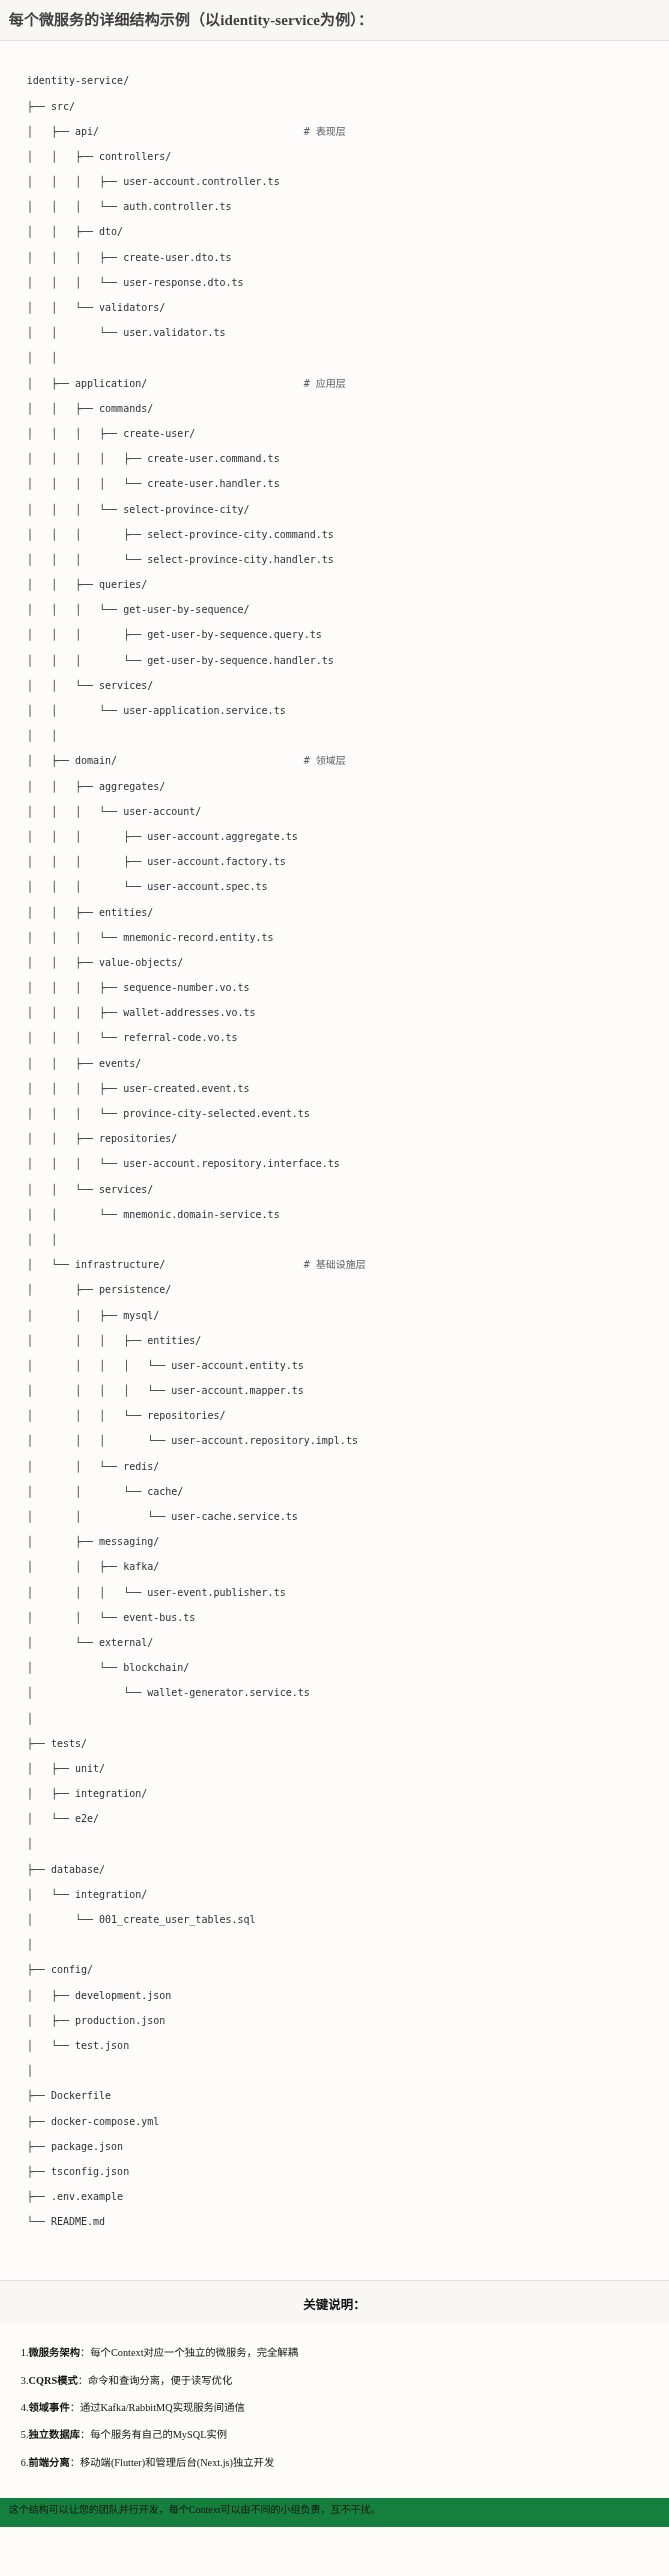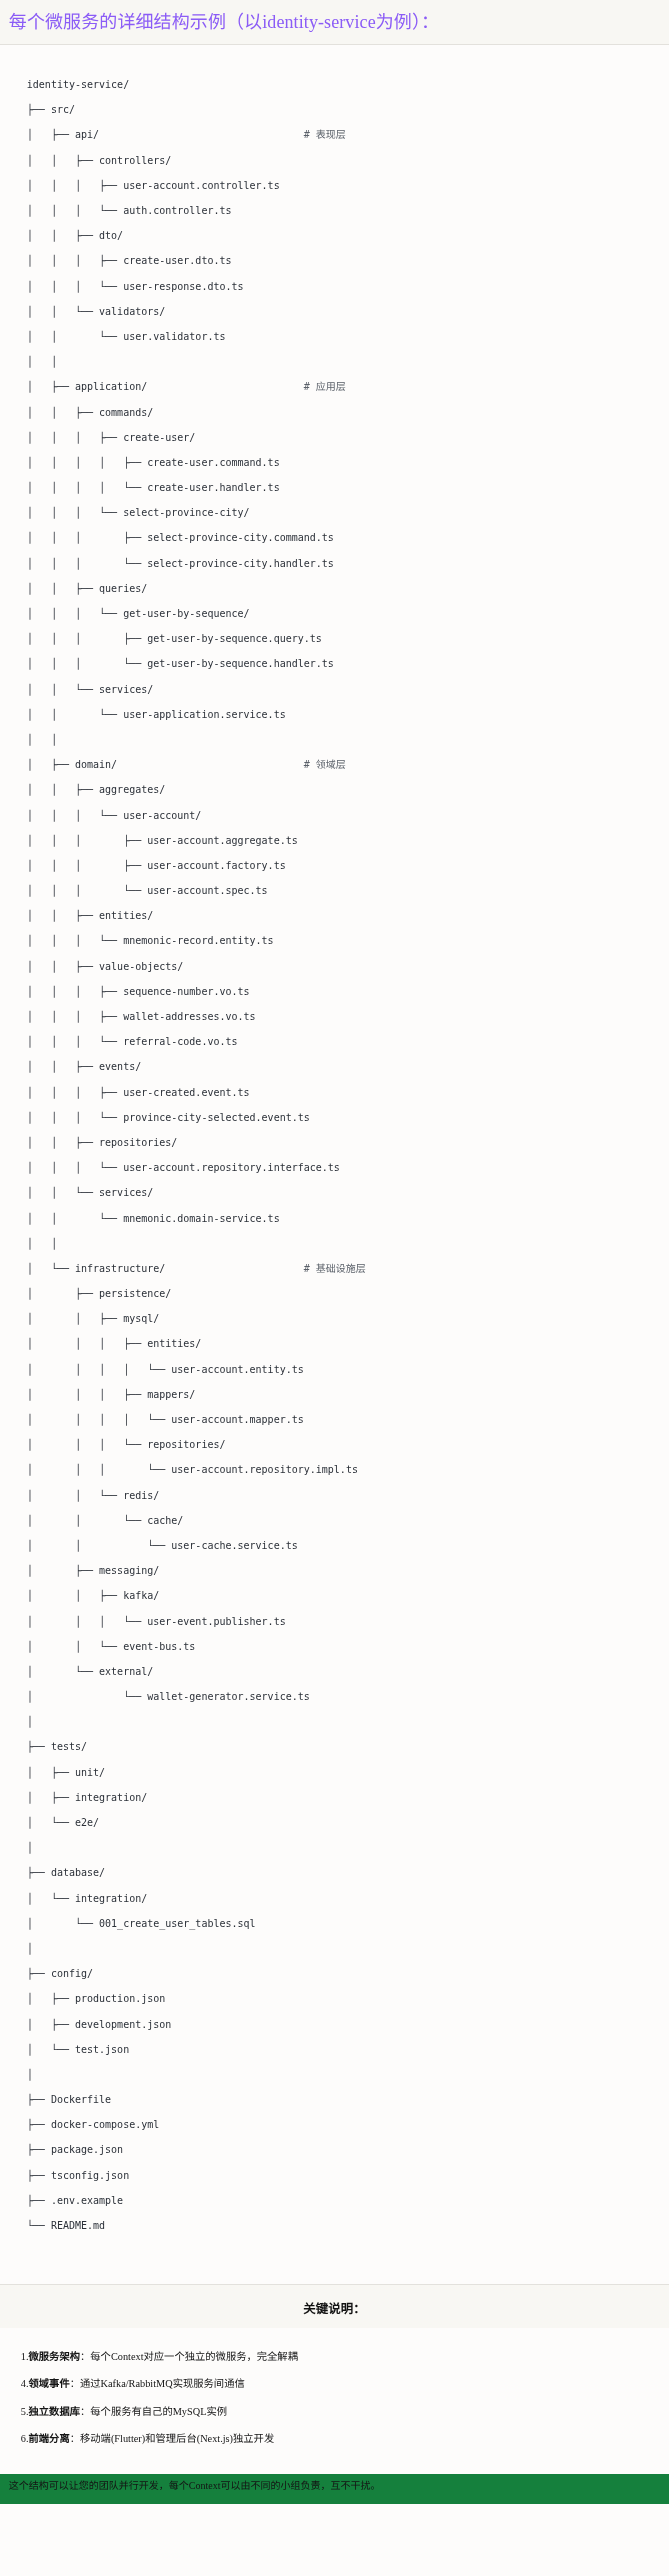--- a/index.html
+++ b/index.html
@@ -23,24 +23,24 @@
 
   
   .header-band {
     background: #f8f7f3;
     padding: 11.3px 8.8px 10px 8.8px;
     box-sizing: border-box;
     border-bottom: 0.6px solid #e3e1dc;
   }
   .header-title {
     font-family: "Liberation Serif", "DejaVu Serif", serif;
-    font-weight: normal;
-    font-size: 18px;
+    font-weight: bold;
+    font-size: 15px;
     line-height: 1.25;
-    color: #8b5cf6;
+    color: #404040;
     letter-spacing: 0.1px;
     margin: 0;
   }
 
   
   .tree-block {
     background: #fdfcfb;
     padding: 16.3px 8.8px 21px 8.8px;
     box-sizing: border-box;
   }
@@ -173,63 +173,64 @@
 <span class="tree-line"><span>│   │   ├── repositories/</span></span>
 <span class="tree-line"><span>│   │   │   └── user-account.repository.interface.ts</span></span>
 <span class="tree-line"><span>│   │   └── services/</span></span>
 <span class="tree-line"><span>│   │       └── mnemonic.domain-service.ts</span></span>
 <span class="tree-line"><span>│   │</span></span>
 <span class="tree-line"><span>│   └── infrastructure/</span><span class="comment">                       # 基础设施层</span></span>
 <span class="tree-line"><span>│       ├── persistence/</span></span>
 <span class="tree-line"><span>│       │   ├── mysql/</span></span>
 <span class="tree-line"><span>│       │   │   ├── entities/</span></span>
 <span class="tree-line"><span>│       │   │   │   └── user-account.entity.ts</span></span>
-<span class="tree-line"><span>│       │   │   ├── mappers/</span></span>
 <span class="tree-line"><span>│       │   │   │   └── user-account.mapper.ts</span></span>
 <span class="tree-line"><span>│       │   │   └── repositories/</span></span>
 <span class="tree-line"><span>│       │   │       └── user-account.repository.impl.ts</span></span>
 <span class="tree-line"><span>│       │   └── redis/</span></span>
 <span class="tree-line"><span>│       │       └── cache/</span></span>
 <span class="tree-line"><span>│       │           └── user-cache.service.ts</span></span>
 <span class="tree-line"><span>│       ├── messaging/</span></span>
 <span class="tree-line"><span>│       │   ├── kafka/</span></span>
 <span class="tree-line"><span>│       │   │   └── user-event.publisher.ts</span></span>
 <span class="tree-line"><span>│       │   └── event-bus.ts</span></span>
 <span class="tree-line"><span>│       └── external/</span></span>
+<span class="tree-line"><span>│           └── blockchain/</span></span>
 <span class="tree-line"><span>│               └── wallet-generator.service.ts</span></span>
 <span class="tree-line"><span>│</span></span>
 <span class="tree-line"><span>├── tests/</span></span>
 <span class="tree-line"><span>│   ├── unit/</span></span>
 <span class="tree-line"><span>│   ├── integration/</span></span>
 <span class="tree-line"><span>│   └── e2e/</span></span>
 <span class="tree-line"><span>│</span></span>
 <span class="tree-line"><span>├── database/</span></span>
 <span class="tree-line"><span>│   └── integration/</span></span>
 <span class="tree-line"><span>│       └── 001_create_user_tables.sql</span></span>
 <span class="tree-line"><span>│</span></span>
 <span class="tree-line"><span>├── config/</span></span>
+<span class="tree-line"><span>│   ├── development.json</span></span>
 <span class="tree-line"><span>│   ├── production.json</span></span>
-<span class="tree-line"><span>│   ├── development.json</span></span>
 <span class="tree-line"><span>│   └── test.json</span></span>
 <span class="tree-line"><span>│</span></span>
 <span class="tree-line"><span>├── Dockerfile</span></span>
 <span class="tree-line"><span>├── docker-compose.yml</span></span>
 <span class="tree-line"><span>├── package.json</span></span>
 <span class="tree-line"><span>├── tsconfig.json</span></span>
 <span class="tree-line"><span>├── .env.example</span></span>
 <span class="tree-line"><span>└── README.md</span></span>
 </pre>
   </div>
 
   <div class="notes-band">
     <h2 class="notes-title">关键说明：</h2>
   </div>
 
   <div class="notes-list" id="notes-list">
       <p class="note-item"><span class="num">1.</span><span class="term">微服务架构</span><span class="sep">：</span><span class="desc">每个Context对应一个独立的微服务，完全解耦</span></p>
+      <p class="note-item"><span class="num">3.</span><span class="term">CQRS模式</span><span class="sep">：</span><span class="desc">命令和查询分离，便于读写优化</span></p>
       <p class="note-item"><span class="num">4.</span><span class="term">领域事件</span><span class="sep">：</span><span class="desc">通过Kafka/RabbitMQ实现服务间通信</span></p>
       <p class="note-item"><span class="num">5.</span><span class="term">独立数据库</span><span class="sep">：</span><span class="desc">每个服务有自己的MySQL实例</span></p>
       <p class="note-item"><span class="num">6.</span><span class="term">前端分离</span><span class="sep">：</span><span class="desc">移动端(Flutter)和管理后台(Next.js)独立开发</span></p>
     </div>
 
   <div class="closing">
     <p class="closing-text">这个结构可以让您的团队并行开发，每个Context可以由不同的小组负责，互不干扰。</p>
   </div>
 
 </div>

